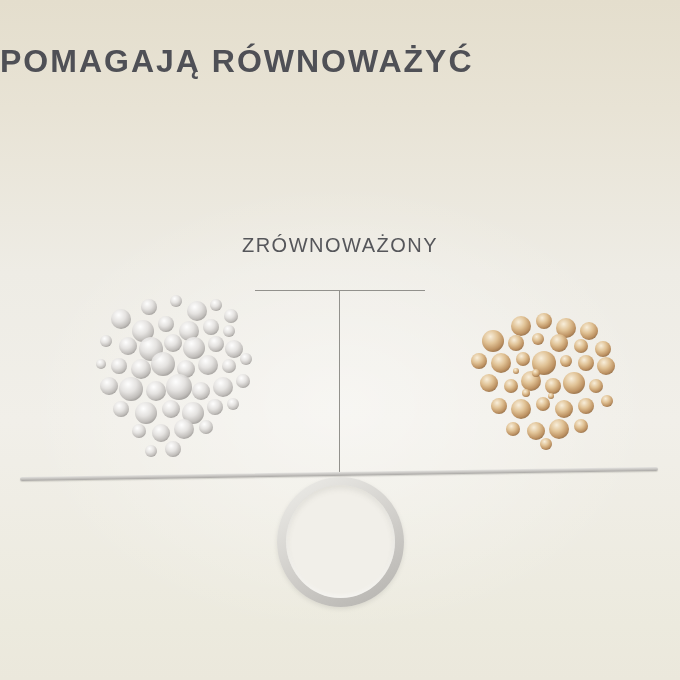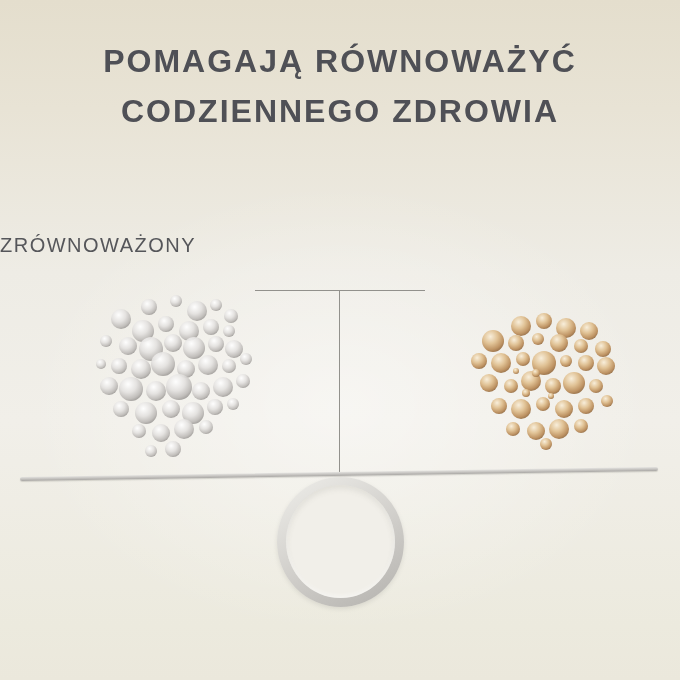--- a/index.html
+++ b/index.html
@@ -8,31 +8,32 @@
     width:680px;height:680px;
     overflow:hidden;
     font-family:"Liberation Sans",sans-serif;
     background:
       radial-gradient(ellipse 420px 300px at 50% 60%, rgba(255,255,255,0.45), rgba(255,255,255,0) 75%),
       linear-gradient(180deg,#e4decd 0%, #e8e3d5 16%, #eeece5 40%, #f1efe9 62%, #eceade 92%, #ebe8dc 100%);
   }
   .heading{
     position:absolute;
     top:36px;left:0;right:0;
-    text-align:center;
+    text-align:left;
     color:#4f5056;
     font-size:32px;
     font-weight:700;
     line-height:50px;
     letter-spacing:2px;
   }
   .heading div{white-space:nowrap;}
   .balance-label{
     position:absolute;
     top:234px;left:0;right:0;
+    text-align:center;
     color:#55565a;
     font-size:20px;
     font-weight:500;
     line-height:23px;
     letter-spacing:1.5px;
   }
   .pointer-h{
     position:absolute;
     left:255px;top:290px;
     width:170px;height:1px;
@@ -74,21 +75,20 @@
     box-shadow:inset 0 3px 6px rgba(90,88,84,0.12), inset 0 -2px 4px rgba(255,255,255,0.6);
   }
 </style>
 </head>
 <body>
 
 <div class="stage">
 
   <div class="heading">
     <div>POMAGAJĄ RÓWNOWAŻYĆ</div>
-    <div>CODZIENNEGO ZDROWIA</div>
   </div>
 
   <div class="balance-label">
     <div>ZRÓWNOWAŻONY</div>
   </div>
 
   <div class="pointer-h"></div>
   <div class="pointer-v"></div>
 
   <svg id="clusters-svg" class="clusters" width="680" height="680" viewBox="0 0 680 680">

